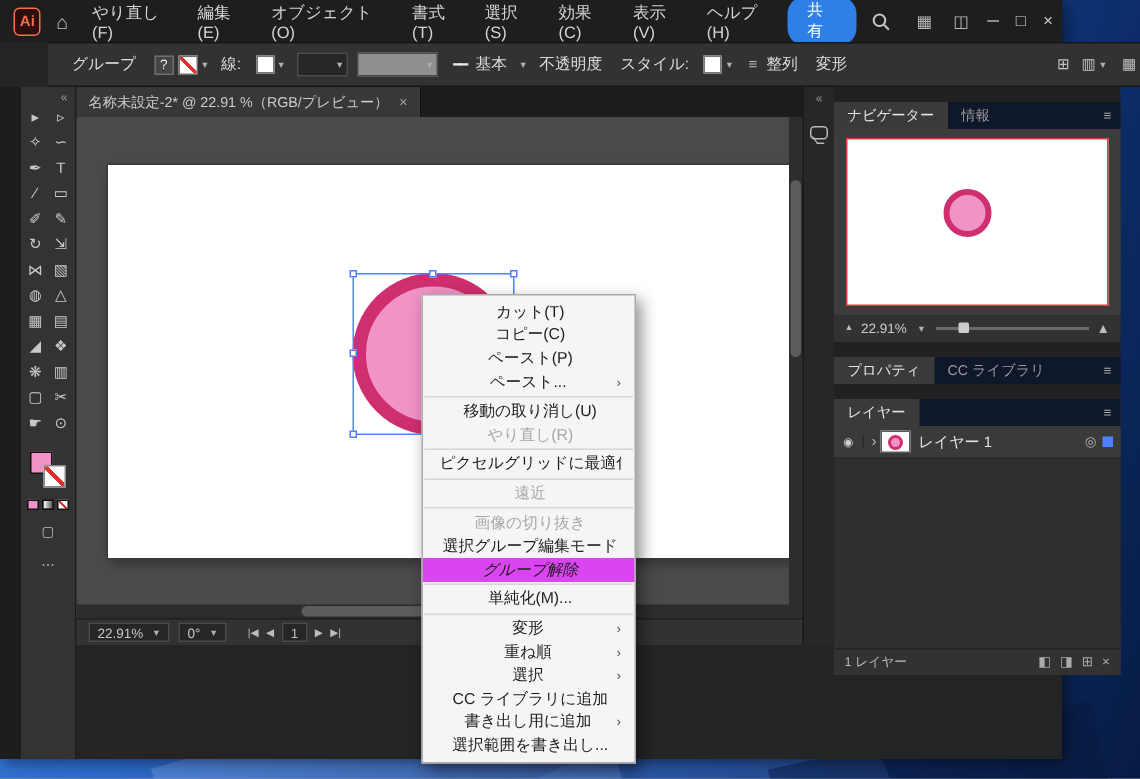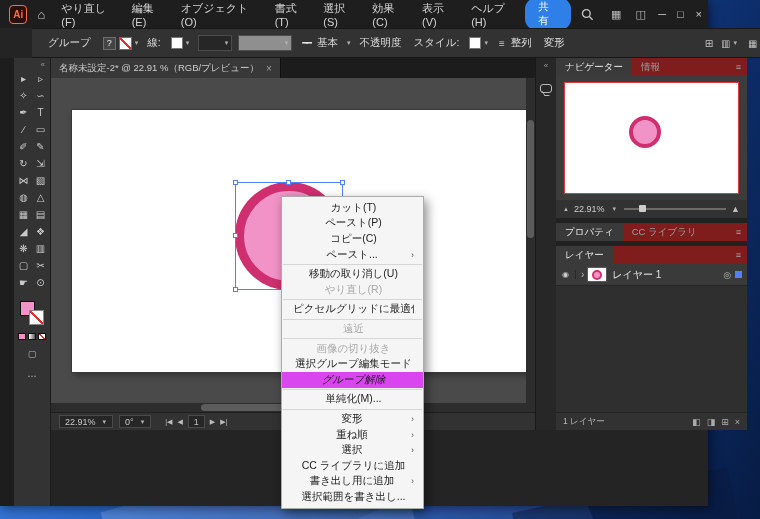--- a/index.html
+++ b/index.html
@@ -98,21 +98,21 @@
   
   .comment-rail{ position:absolute; left:535px; top:58px; width:21px; height:372px; background:#272727; border-left:1px solid #191919; }
   .rail-collapse{ text-align:center; color:#9a9a9a; font-size:8px; padding-top:3px; }
   .bubble{ width:12px; height:9px; border:1.5px solid #b9b9b9; border-radius:3px; margin:14px auto 0; position:relative; }
   .bubble:after{ content:""; position:absolute; left:2px; bottom:-4px; width:4px; height:4px; border-left:1.5px solid #b9b9b9;
                  border-bottom:1.5px solid #b9b9b9; transform:skewX(35deg); }
 
   
   .panels{ position:absolute; left:556px; top:58px; width:191px; height:372px; background:#212121; }
   .panel{ background:#323232; margin-bottom:5px; }
-  .ptabs{ display:flex; align-items:stretch; height:18px; background:#7f1d1d; }
+  .ptabs{ display:flex; align-items:stretch; height:18px; background:#0f172a;margin-top:10px; }
   .ptab{ padding:0 9px; font-size:9.5px; color:#9c9c9c; display:flex; align-items:center; }
   .ptab.on{ background:#3a3a3a; color:#e6e6e6; }
   .pmenu{ margin-left:auto; padding:0 6px; color:#a8a8a8; font-size:9px; display:flex; align-items:center; }
   .nav-preview{ position:relative; height:124px; background:#3c3c3c; }
   .nav-artboard{ position:absolute; left:8px; top:6px; right:8px; bottom:6px; background:#fff; border:1px solid #e23b3b; }
   .nav-circle{ position:absolute; left:73px; top:40px; width:32px; height:32px; border-radius:50%;
                background:var(--fill-color); border:4px solid var(--stroke-color); }
   .nav-zoom{ height:18px; display:flex; align-items:center; gap:5px; padding:0 7px; font-size:9px; color:#cccccc; }
   .zmout{ font-size:6px; color:#bdbdbd; } .zmin{ font-size:9px; color:#bdbdbd; }
   .track{ flex:1; height:2px; background:#6a6a6a; position:relative; }
@@ -370,25 +370,25 @@
 
   </div>
 </div>
 
 <div class="ctx">
   <div class="cmi">
       <span class="lbl">カット(T)</span>
       <span class="arr"></span>
     </div>
   <div class="cmi">
+      <span class="lbl">コピー(C)</span>
+      <span class="arr"></span>
+    </div>
+  <div class="cmi">
       <span class="lbl">ペースト(P)</span>
-      <span class="arr"></span>
-    </div>
-  <div class="cmi">
-      <span class="lbl">コピー(C)</span>
       <span class="arr"></span>
     </div>
   <div class="cmi">
       <span class="lbl">ペースト...</span>
       <span class="arr">›</span>
     </div>
   <div class="cm-sep"></div>
   <div class="cmi">
       <span class="lbl">移動の取り消し(U)</span>
       <span class="arr"></span>

